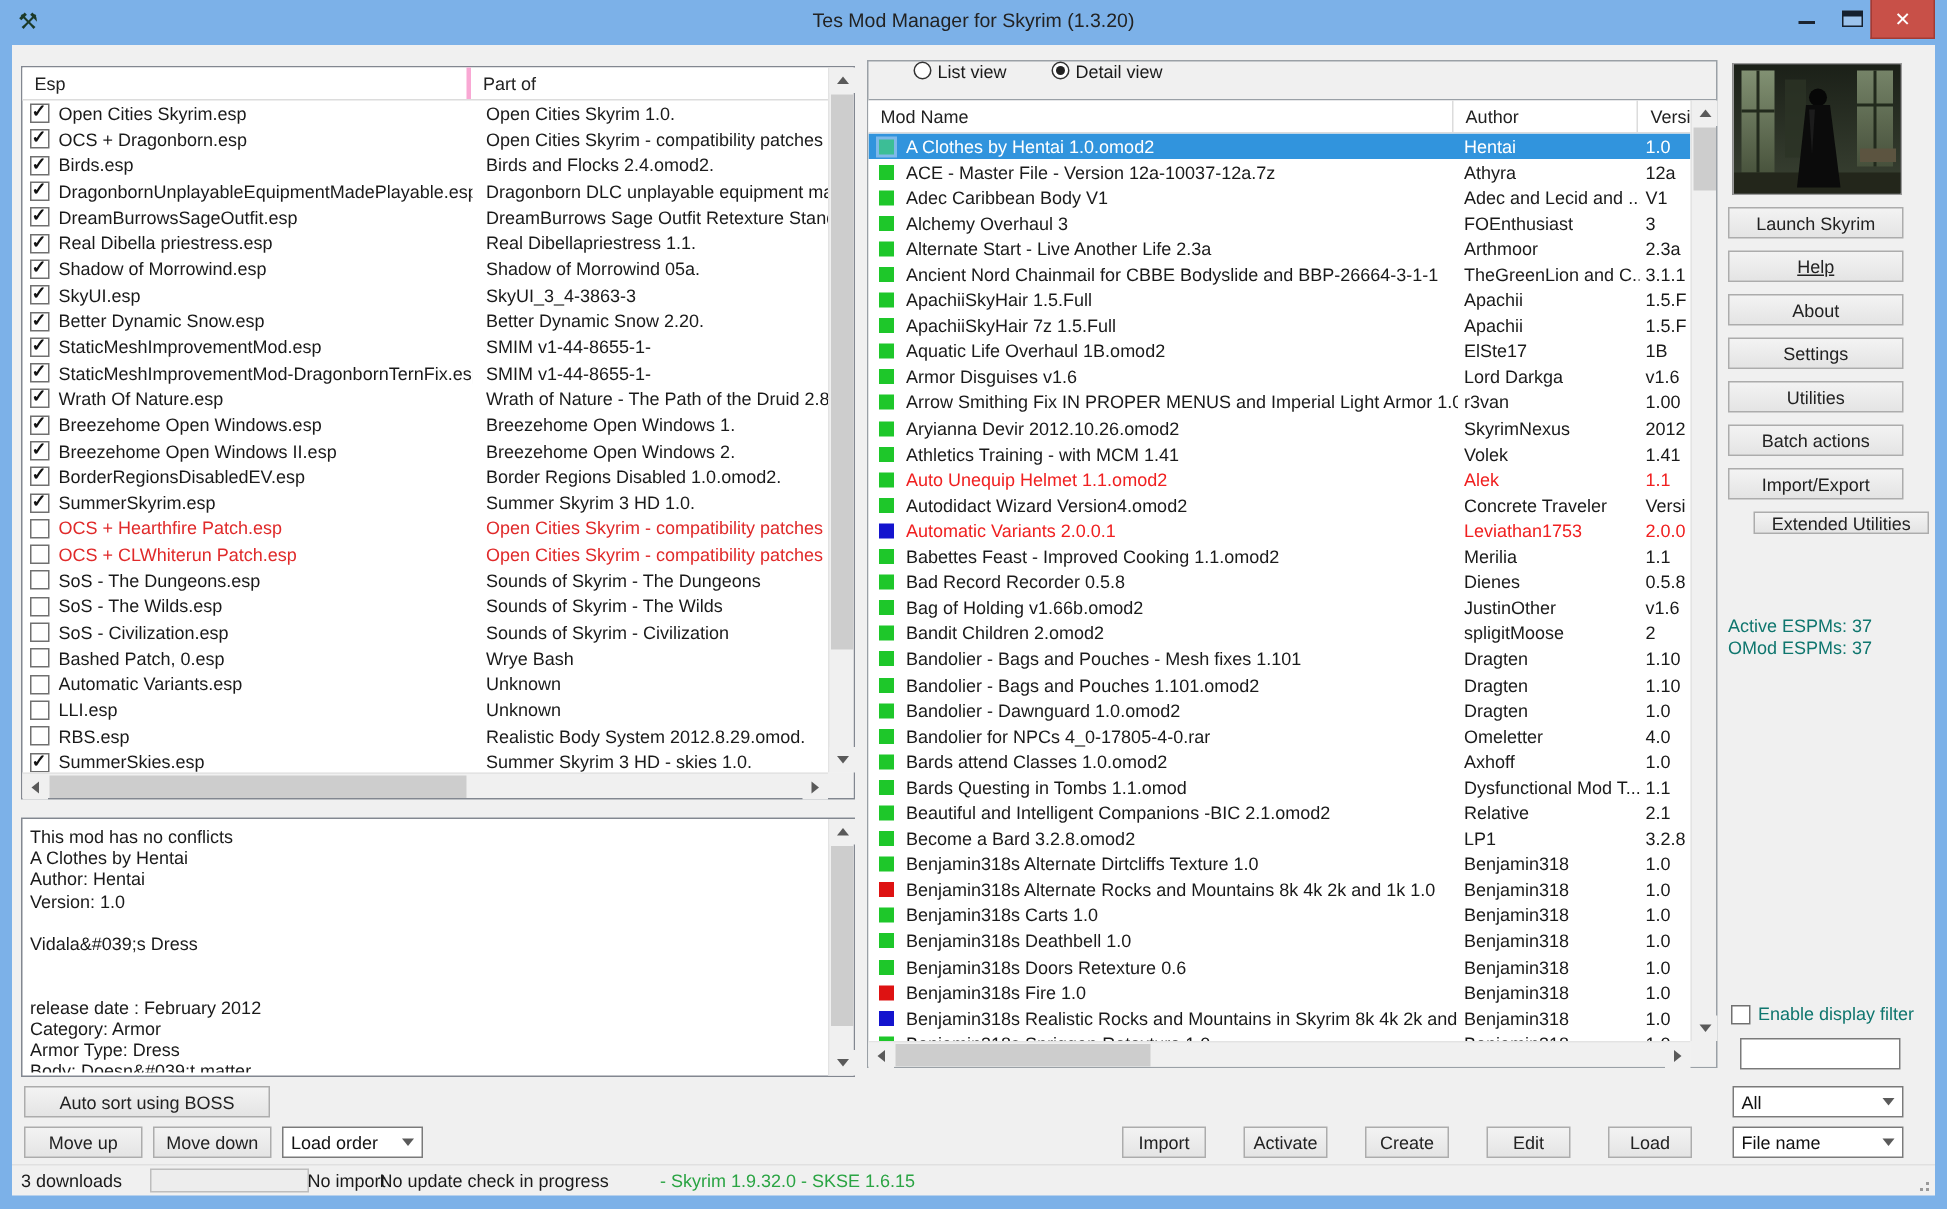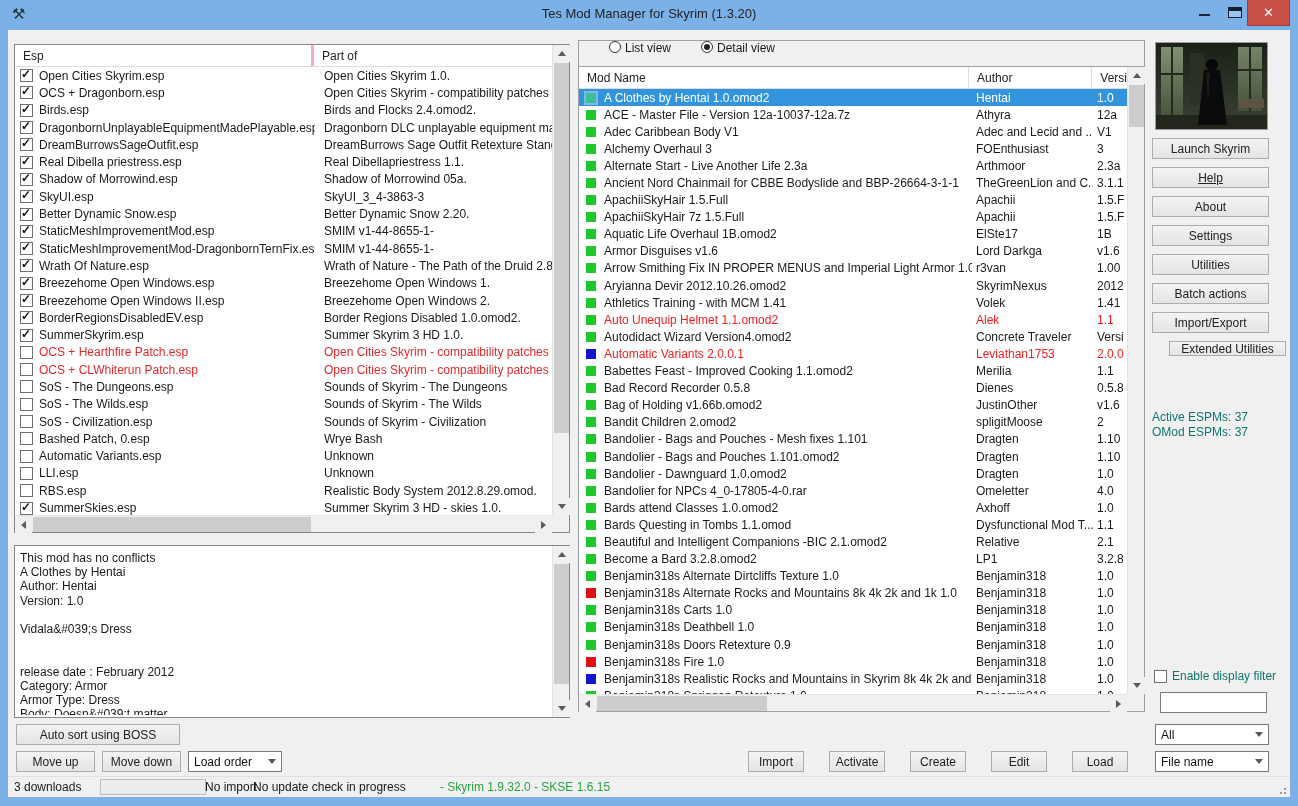--- a/index.html
+++ b/index.html
@@ -562,21 +562,21 @@
 
             <div class="mod-row">
               <span class="sq sq-green"></span>
               <span class="mcell mname">Benjamin318s Deathbell 1.0</span>
               <span class="mcell mauthor">Benjamin318</span>
               <span class="mcell mver">1.0</span>
             </div>
 
             <div class="mod-row">
               <span class="sq sq-green"></span>
-              <span class="mcell mname">Benjamin318s Doors Retexture 0.9</span>
+              <span class="mcell mname">Benjamin318s Doors Retexture 0.6</span>
               <span class="mcell mauthor">Benjamin318</span>
               <span class="mcell mver">1.0</span>
             </div>
 
             <div class="mod-row">
               <span class="sq sq-red"></span>
               <span class="mcell mname">Benjamin318s Fire 1.0</span>
               <span class="mcell mauthor">Benjamin318</span>
               <span class="mcell mver">1.0</span>
             </div>

